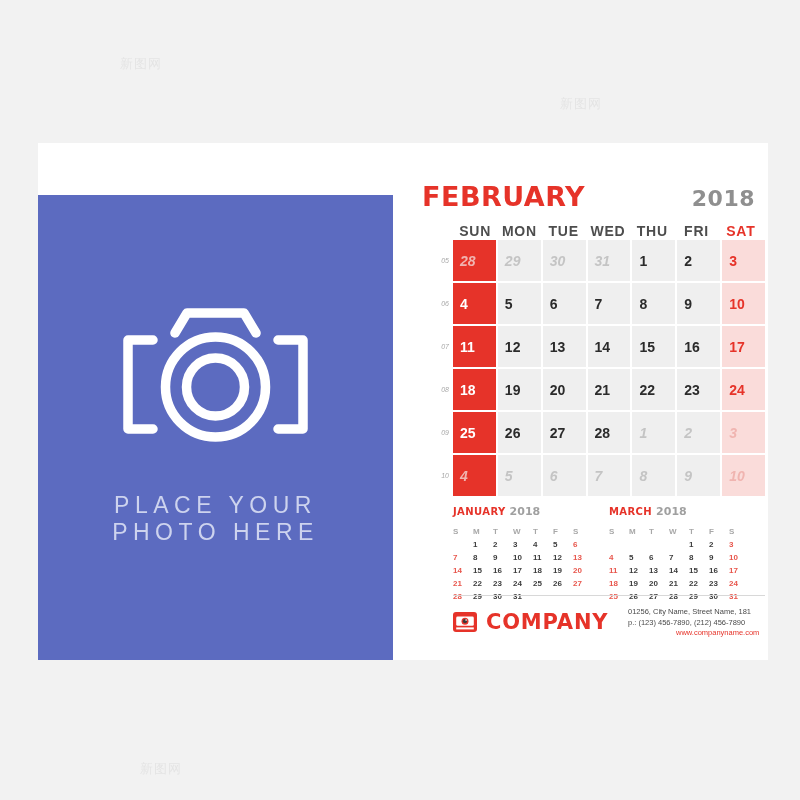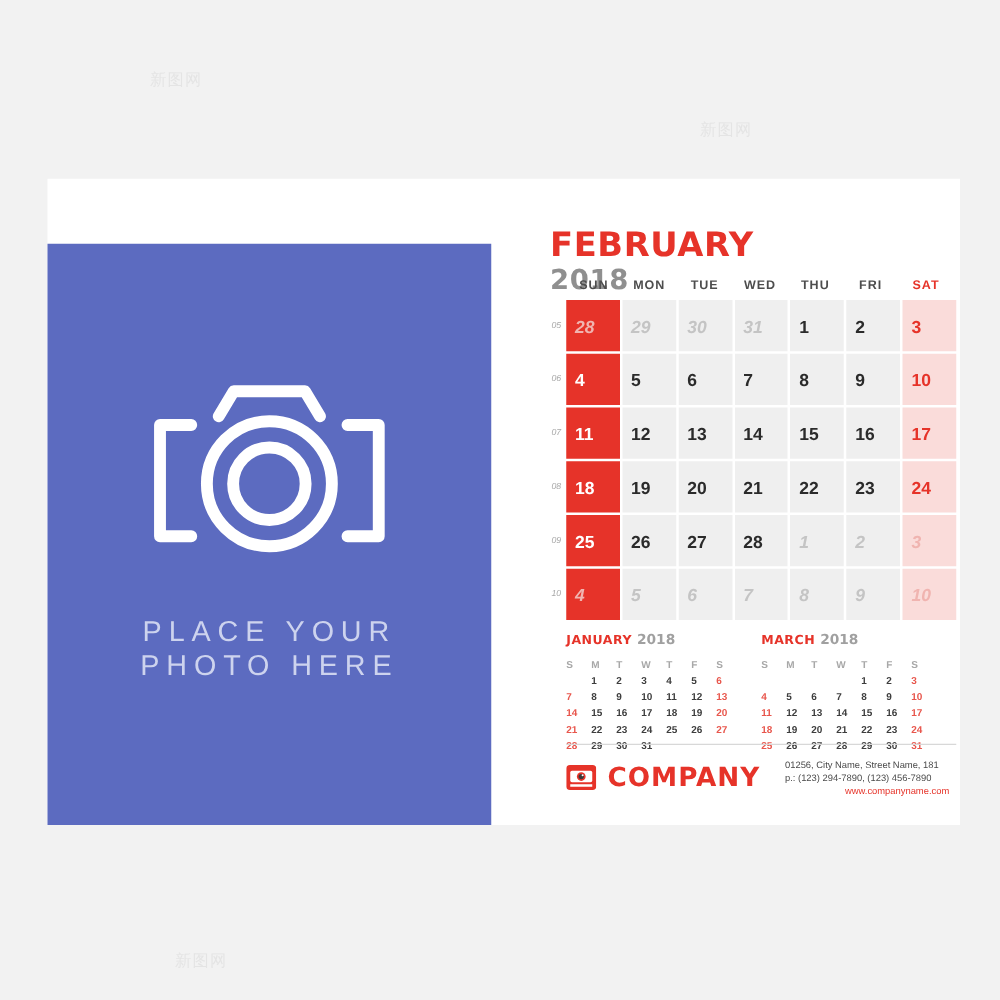--- a/index.html
+++ b/index.html
@@ -50,39 +50,39 @@
     letter-spacing: 5.5px;
     line-height: 27px;
     font-weight: 300;
     font-family: "Liberation Sans", sans-serif;
   }
 
   
   #right { position: absolute; left: 383px; top: 0; width: 347px; height: 517px; }
 
   #title-row {
-    position: absolute; left: 19px; top: 38px; width: 333px;
-    display: flex; align-items: baseline; justify-content: space-between; flex-direction: column;
+    position: absolute; left: 1px; top: 38px; width: 333px;
+    display: flex; align-items: baseline; justify-content: space-between;
   }
   #month-title {
     color: #e63329; font-size: 27px; font-weight: bold;
     letter-spacing: 0.5px; font-family: "DejaVu Sans", sans-serif;
   }
   #year-title {
     color: #8f8f8f; font-size: 22px; font-weight: bold;
     letter-spacing: 0.5px; font-family: "DejaVu Sans", sans-serif;
   }
 
   
   #dow-row {
     position: absolute; left: 32px; top: 80px;
     width: 310px; display: flex;
   }
   .dow {
-    flex: 1; text-align: center; font-size: 10px; font-weight: bold;
+    flex: 1; text-align: center; font-size: 14px; font-weight: bold;
     color: #4d4d4d; letter-spacing: 0.8px;
   }
   .dow.sat { color: #e63329; }
 
   
   #grid-wrap { position: absolute; left: 14px; top: 97px; width: 330px; }
   .week-row { display: flex; align-items: stretch; height: 41px; margin-bottom: 2px; }
   .wknum {
     width: 18px; display: flex; align-items: center; justify-content: flex-end;
     padding-right: 4px; font-size: 7px; color: #a9a9a9; font-style: italic;
@@ -452,20 +452,20 @@
               <rect x="3.2" y="15.4" width="17.6" height="2" fill="#ffffff"></rect>
               <circle cx="12" cy="9.2" r="3.5" fill="#e63329"></circle>
               <circle cx="12" cy="9.2" r="2.1" fill="#3a3a3a"></circle>
               <circle cx="13.1" cy="8.1" r="0.8" fill="#ffffff"></circle>
             </svg>
           </div>
           <div id="company-name">COMPANY</div>
         </div>
         <div id="contact">
           <div>01256, City Name, Street Name, 181</div>
-          <div>p.: (123) 294-7890, (123) 456-7890</div>
+          <div>p.: (123) 456-7890, (212) 456-7890</div>
           <div class="site">www.companyname.com</div>
         </div>
       </div>
 
     </div>
   </div>
 </div>
 
 </body></html>

